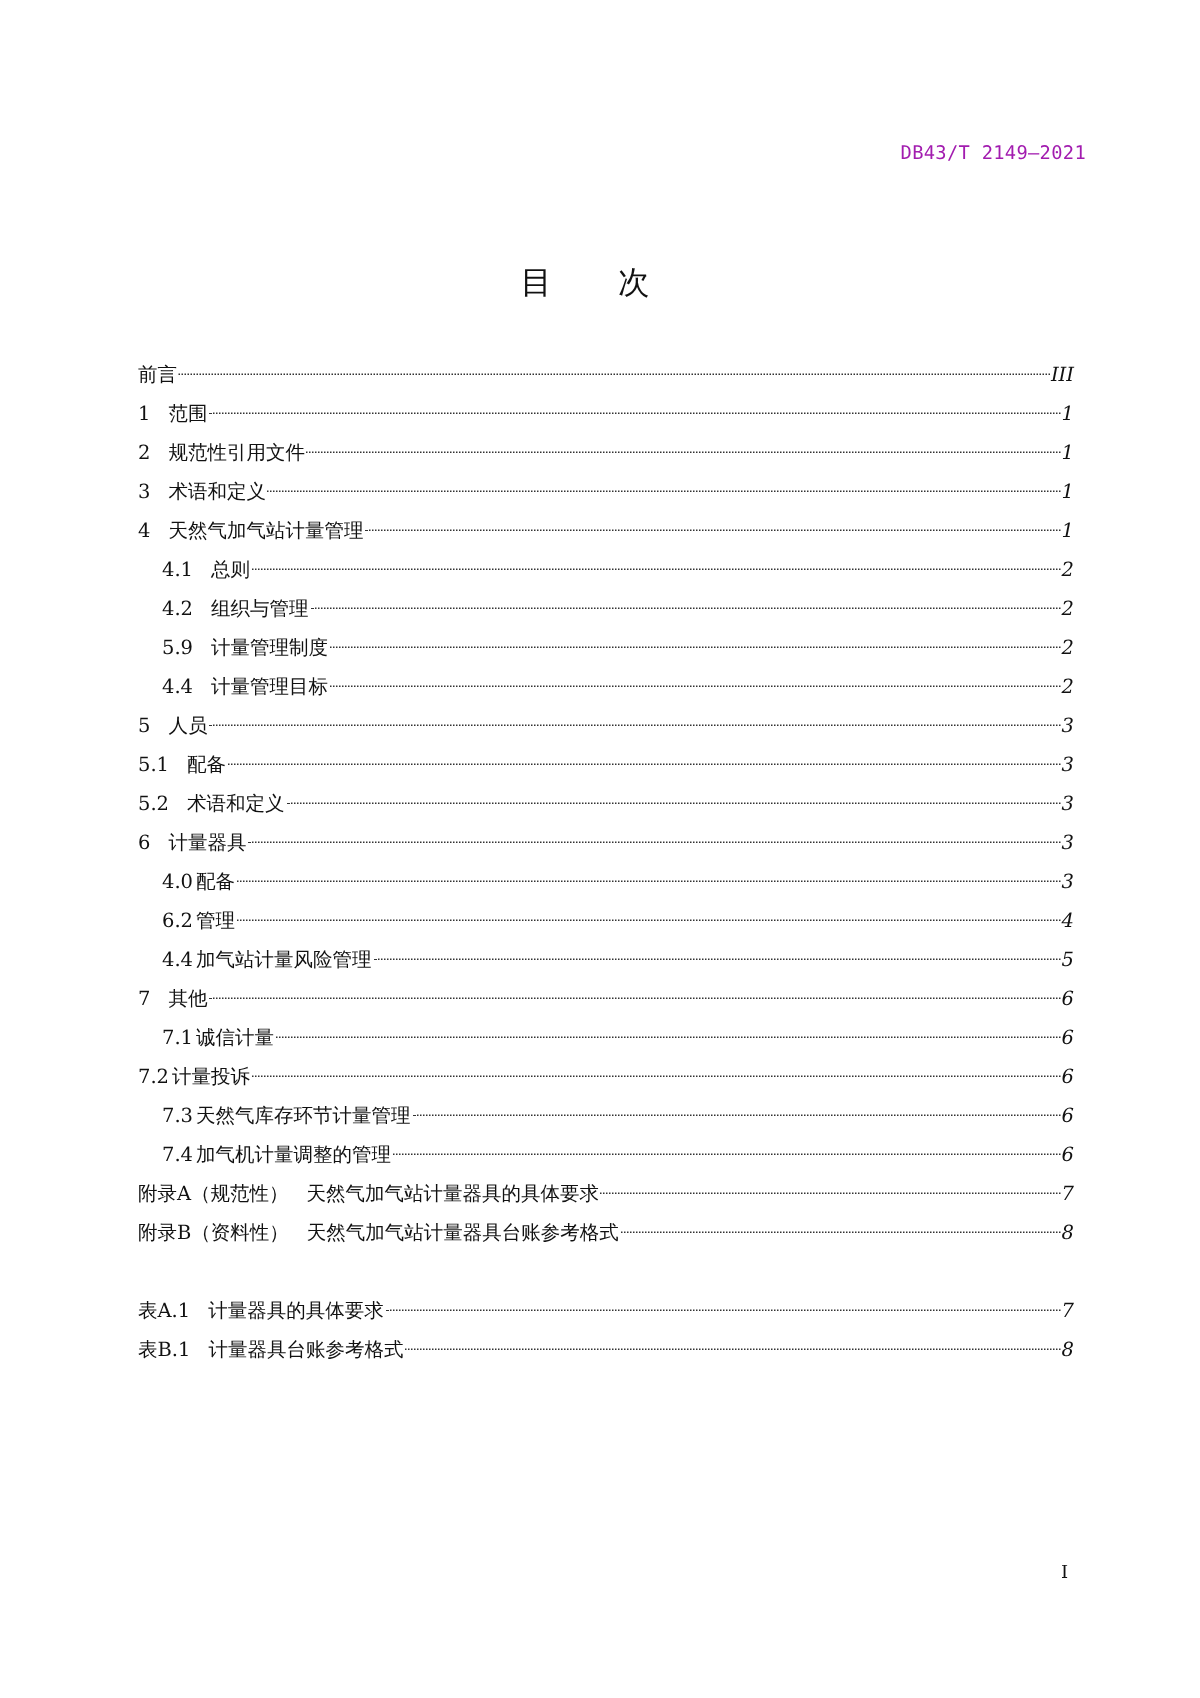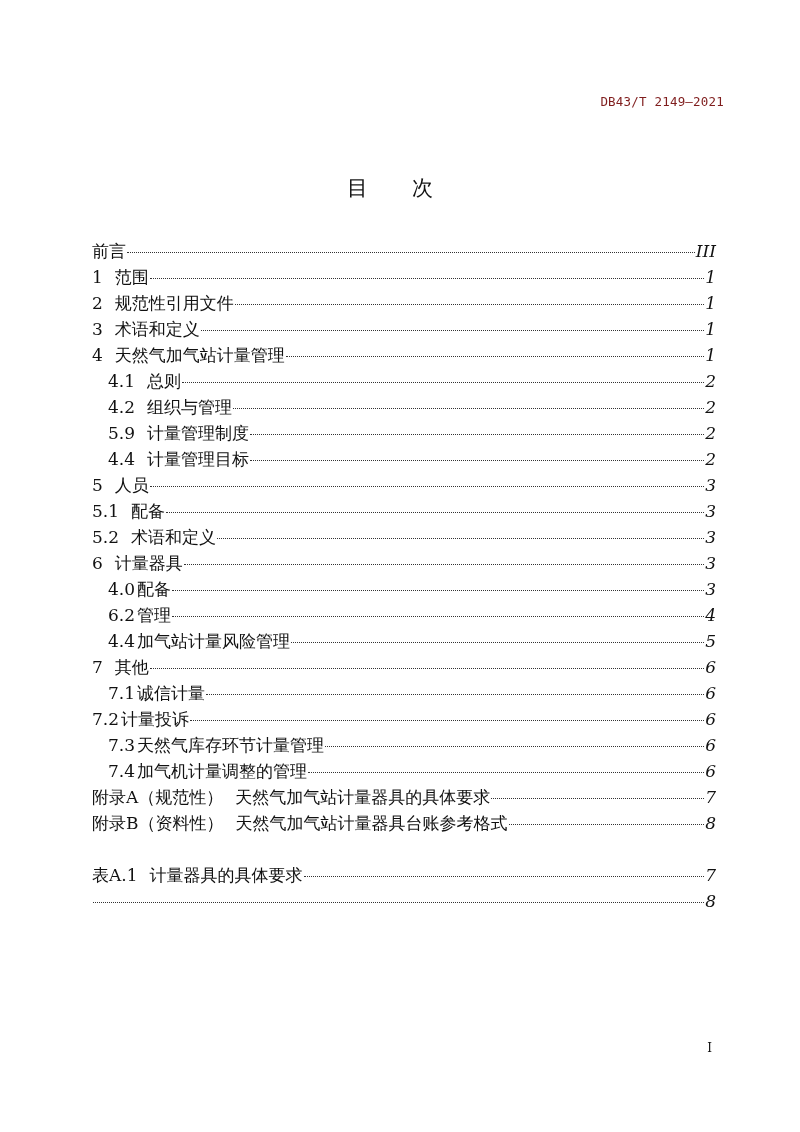--- a/index.html
+++ b/index.html
@@ -1,25 +1,25 @@
 <!DOCTYPE html>
 <html><head>
   <meta charset="utf-8">
   <style>
     html, body { margin: 0; padding: 0; background: #ffffff; }
     body { width: 800px; height: 1132px; position: relative; overflow: hidden;
            font-family: "DejaVu Serif", "Liberation Serif", serif; color: #111; }
     .std-code { position: absolute; top: 94px; right: 76px; font-family: "DejaVu Sans Mono", "Liberation Mono", monospace;
-                font-size: 12.5px; letter-spacing: 0.2px; color: #7f1d1d; }
+                font-size: 12.5px; letter-spacing: 0.2px; color: #a21caf; }
     .title { position: absolute; top: 174px; left: 0; width: 780px; text-align: center;
              font-family: "DejaVu Sans", "Liberation Sans", sans-serif; font-size: 21px; color: #111; }
     .title span { display: inline-block; }
     .title .gap { width: 44px; }
     .toc { position: absolute; top: 238px; left: 92px; width: 624px; }
-    .row { display: flex; align-items: baseline; height: 26px; font-size: 17px; line-height: 26px; }
+    .row { display: flex; align-items: baseline; height: 26px; font-size: 13px; line-height: 26px; }
     .row .lbl { white-space: nowrap; }
     .row .num { display: inline-block; margin-right: 12px; }
     .row .num.tight { margin-right: 2px; }
     .row .dots { flex: 1; overflow: hidden; white-space: nowrap; margin: 0 1px;
                  border-bottom: 1px dotted #333; height: 0; position: relative; top: -4px; }
     .row .pg { white-space: nowrap; text-align: right; min-width: 8px; font-style: italic; }
     .lvl2 { padding-left: 16px; }
     .spacer { height: 26px; }
     .page-num { position: absolute; top: 1041px; right: 88px; font-size: 12px; }
   </style>
@@ -150,18 +150,19 @@
   </div>
 
   <div class="spacer"></div>
 
   <div class="row">
     <span class="lbl"><span class="num">表A.1</span><span>计量器具的具体要求</span></span>
     <span class="dots"></span>
     <span class="pg">7</span>
   </div>
   <div class="row">
+    <span class="lbl"><span class="num">表B.1</span><span>计量器具台账参考格式</span></span>
     <span class="dots"></span>
     <span class="pg">8</span>
   </div>
 </div>
 
 <div class="page-num">I</div>
 
 </body></html>

